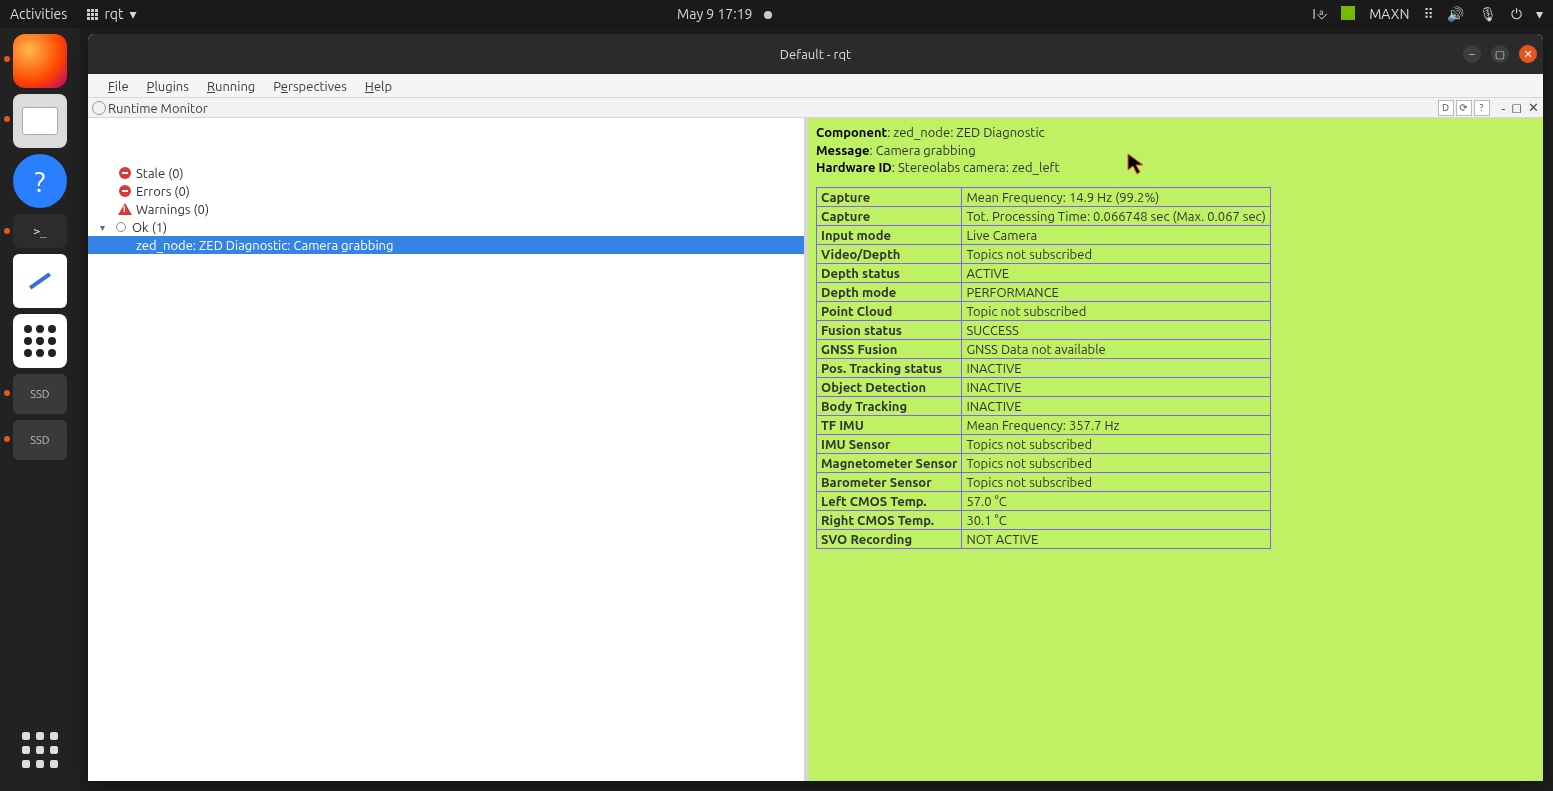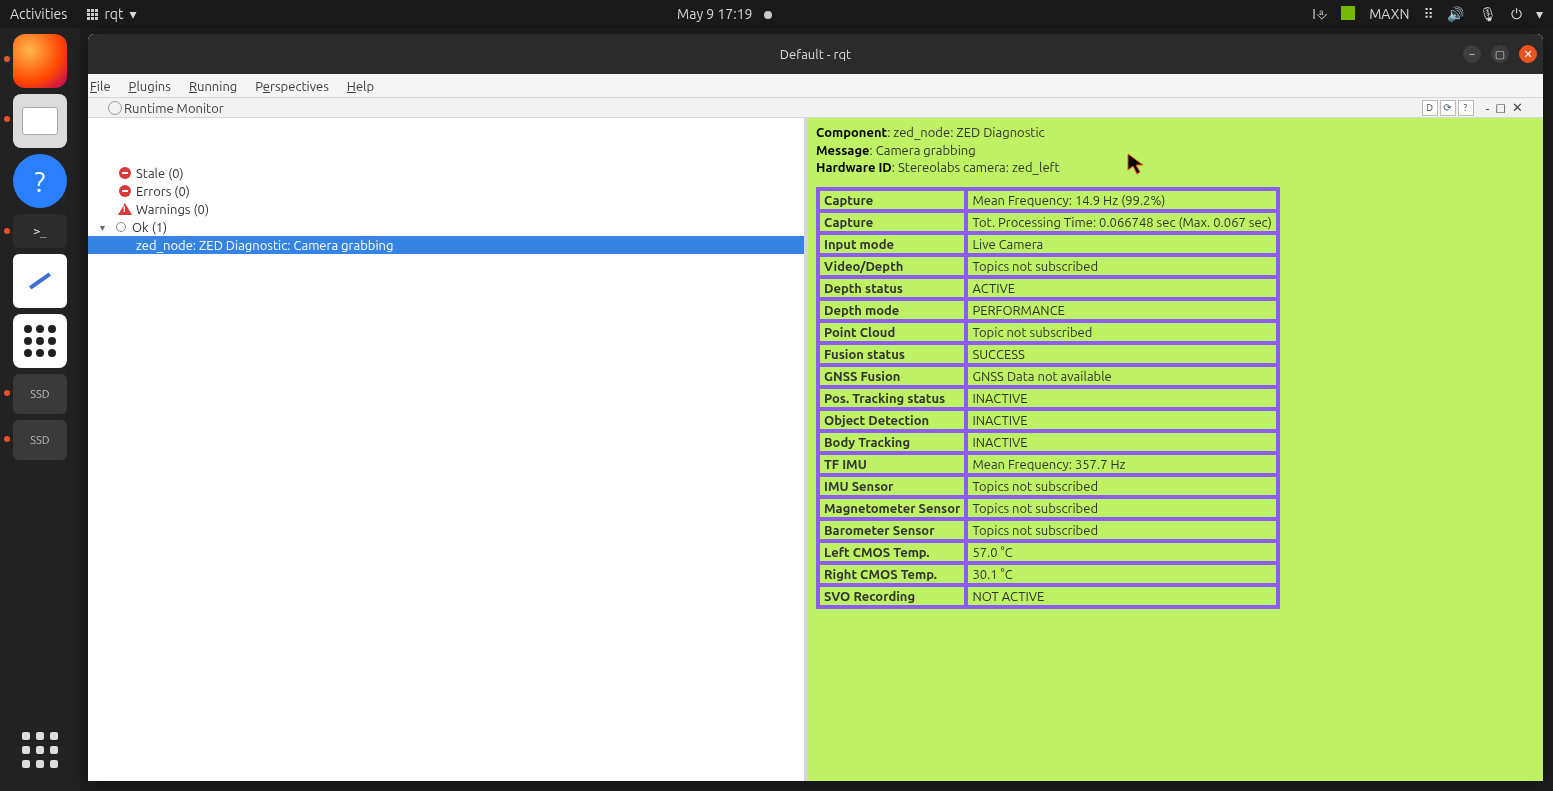--- a/index.html
+++ b/index.html
@@ -56,45 +56,45 @@
   box-shadow:0 4px 20px rgba(0,0,0,.4);
 }
 .titlebar {
   height:40px; background:#2b2b2b; color:#ddd;
   display:flex; align-items:center; justify-content:center;
   position:relative;
 }
 .titlebar .winbtns{position:absolute; right:6px; display:flex; gap:10px;}
 .winbtn{width:18px;height:18px;border-radius:50%;background:#3d3d3d;display:flex;align-items:center;justify-content:center;color:#ccc;font-size:11px;cursor:pointer;}
 .winbtn.close{background:#e95420;color:#fff;}
-.menubar{height:24px;background:#f5f5f5;display:flex;align-items:center;padding:0 2px;gap:18px;font-size:13px;color:#3c3c3c;border-bottom:1px solid #d6d6d6;}
+.menubar{height:24px;background:#f5f5f5;display:flex;align-items:center;padding:0 20px;gap:18px;font-size:13px;color:#3c3c3c;border-bottom:1px solid #d6d6d6;}
 .menubar span{cursor:pointer;}
 .menubar u{text-decoration:underline;}
-.pluginbar{height:20px;background:#f2f2f2;display:flex;align-items:center;padding:0 20px;color:#444;font-size:13px;border-bottom:1px solid #d6d6d6;justify-content:space-between;}
+.pluginbar{height:20px;background:#f2f2f2;display:flex;align-items:center;padding:0 4px;color:#444;font-size:13px;border-bottom:1px solid #d6d6d6;justify-content:space-between;}
 .pluginbar .toolbar-icons{display:flex;gap:2px;align-items:center;}
 .pluginbar .tb{width:16px;height:16px;border:1px solid #bbb;background:#fff;display:flex;align-items:center;justify-content:center;font-size:10px;color:#456;cursor:pointer;}
 .splitter{display:flex;height:calc(100% - 72px);}
 .left-pane{width:720px;border-right:4px solid #d6d6d6;background:#fff;overflow:auto;}
 .right-pane{flex:1;background:#bef264;padding:6px 8px;overflow:auto;}
 .tree{padding:2px 0;font-size:13px;color:#333;margin-top:44px;}
 .tree-row{display:flex;align-items:center;height:18px;padding-left:8px;gap:4px;}
 .tree-row.l1{padding-left:30px;}
 .tree-row.l2{padding-left:48px;}
 .tree-row.sel{background:#3584e4;color:#fff;}
 .ic{width:14px;height:14px;display:inline-flex;align-items:center;justify-content:center;}
 .ic-stop{width:12px;height:12px;background:#d83a3a;border-radius:50%;display:flex;align-items:center;justify-content:center;}
 .ic-stop::after{content:"";width:6px;height:2px;background:#fff;}
 .ic-warn{width:0;height:0;border-left:7px solid transparent;border-right:7px solid transparent;border-bottom:12px solid #d83a3a;position:relative;}
 .ic-warn::after{content:"!";position:absolute;left:-2px;top:1px;font-size:9px;color:#fff;font-weight:bold;}
 .ic-bulb{width:10px;height:10px;border:1.5px solid #888;border-radius:50%;}
 .expander{width:10px;height:10px;display:inline-block;font-size:10px;color:#666;}
 .info-head{font-size:13px;line-height:1.35;color:#333;margin-bottom:10px;}
 .info-head b{color:#000;font-weight:bold;}
 .diag-table{border-collapse:collapse;font-size:13px;color:#333;}
-.diag-table td{border:4px solid #8b5cf6;padding:2px 4px;margin-left:47px;}
+.diag-table td{border:1px solid #8b5cf6;padding:2px 4px;margin-left:47px;}
 .diag-table td.k{font-weight:bold;white-space:nowrap;}
 .nvlogo{background:#76b900;width:14px;height:14px;display:inline-block;}
 .cursor-overlay{position:absolute;left:1125px;top:152px;width:24px;height:24px;pointer-events:none;}
 </style>
 </head>
 <body>
 
 <div class="topbar">
   <div class="topbar-left">
     <span>Activities</span>

